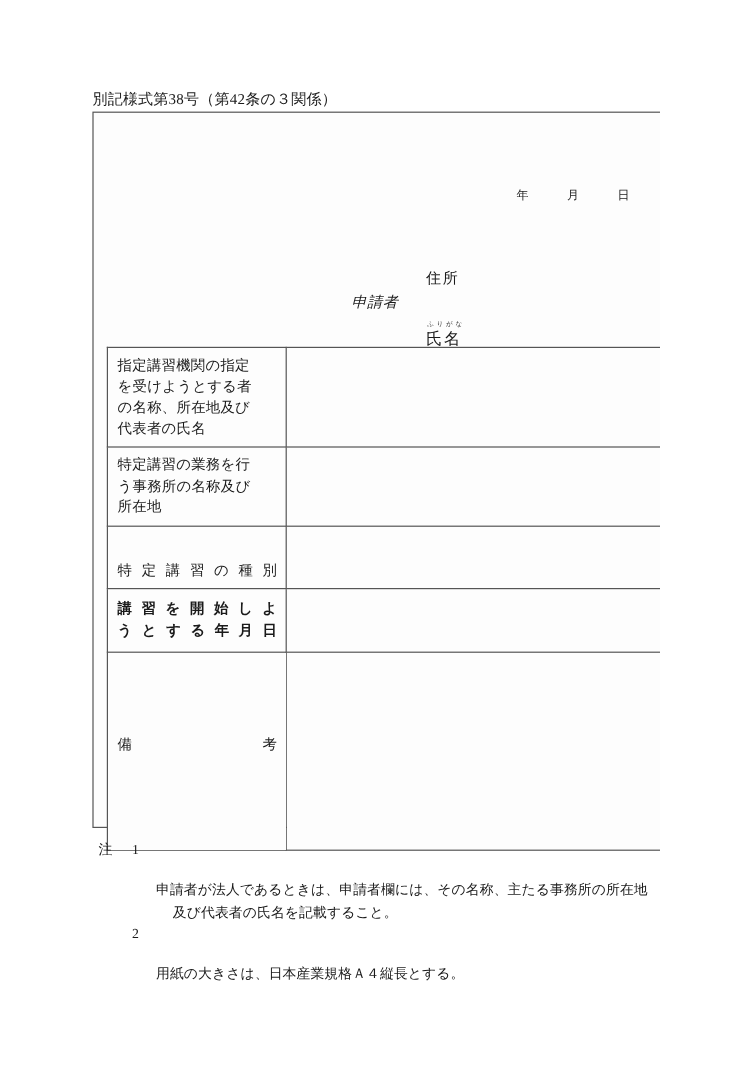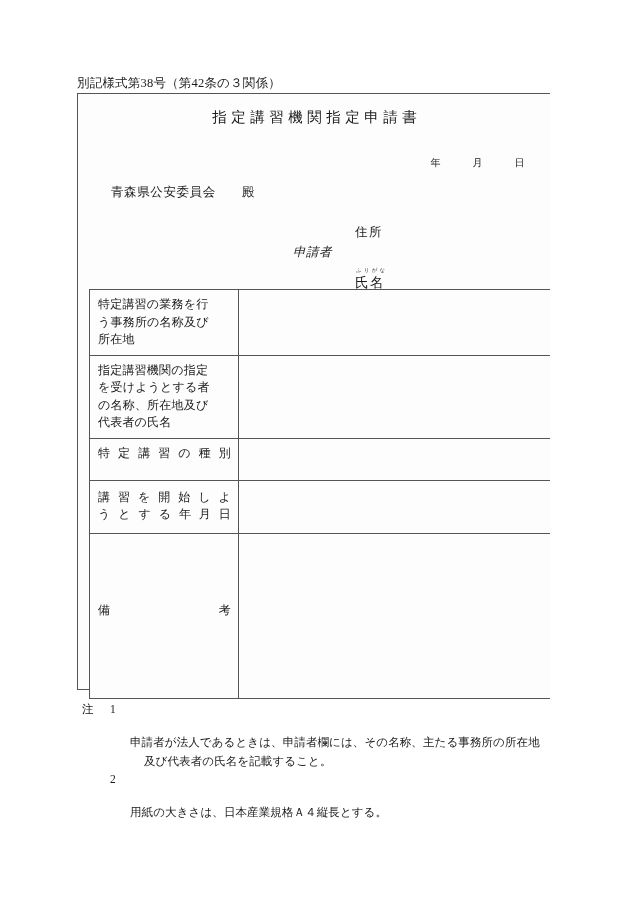--- a/index.html
+++ b/index.html
@@ -146,25 +146,27 @@
     width: 319px;
   }
 
   
   .lbl-block { display: block; }
   .lbl-spread {
     display: block;
     text-align: justify;
     text-align-last: justify;
     letter-spacing: 0.2px;
+    margin-top: 22px;
   }
   .lbl-spread-line {
     display: block;
     text-align: justify;
     text-align-last: justify;
+    font-weight: bold;
   }
   .cell-mid { padding-top: 11px; }
   .cell-remarks {
     height: 152px;
     position: relative;
   }
   .remarks-inner {
     position: absolute;
     left: 8px;
     right: 7px;
@@ -212,54 +214,52 @@
 </style>
 </head>
 <body>
 
 <div class="page">
 
   <div class="form-no">別記様式第38号（第42条の３関係）</div>
 
   <div class="outer-box">
 
-    <div class="doc-title">指定講習機関指定申請書</div>
 
     <div class="date-line">年　　　月　　　日</div>
 
-    <div class="addressee">青森県公安委員会　　殿</div>
 
     <div class="applicant">
       <span class="label">申請者</span>
       <span class="addr">住所</span>
       <span class="name-wrap">
         <span class="furigana">ふりがな</span>
         <span class="name">氏名</span>
       </span>
     </div>
 
     <table class="form-table">
       <tbody>
         <tr>
           <td class="label-cell">
-            <span class="lbl-block">特定講習の業務を行</span>
-            <span class="lbl-block">う事務所の名称及び</span>
-            <span class="lbl-block">所在地</span>
-          </td>
-          <td class="value-cell" style="height:59px;"></td>
-        </tr>
-
-        <tr>
-          <td class="label-cell">
             <span class="lbl-block">指定講習機関の指定</span>
             <span class="lbl-block">を受けようとする者</span>
             <span class="lbl-block">の名称、所在地及び</span>
             <span class="lbl-block">代表者の氏名</span>
           </td>
           <td class="value-cell" style="height:73px;"></td>
+        </tr>
+
+        <tr>
+          <td class="label-cell">
+            <span class="lbl-block">特定講習の業務を行</span>
+            <span class="lbl-block">う事務所の名称及び</span>
+            <span class="lbl-block">所在地</span>
+          </td>
+          <td class="value-cell" style="height:59px;"></td>
         </tr>
 
         <tr>
           <td class="label-cell cell-mid">
             <span class="lbl-spread">特定講習の種別</span>
           </td>
           <td class="value-cell" style="height:41px;"></td>
         </tr>
 
         <tr>

